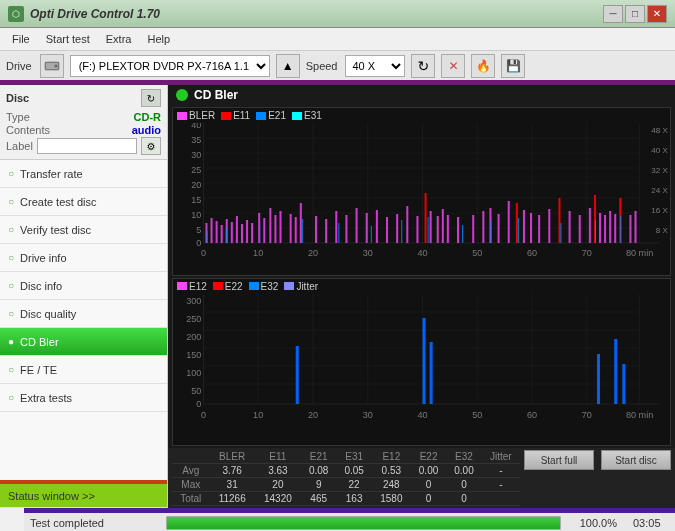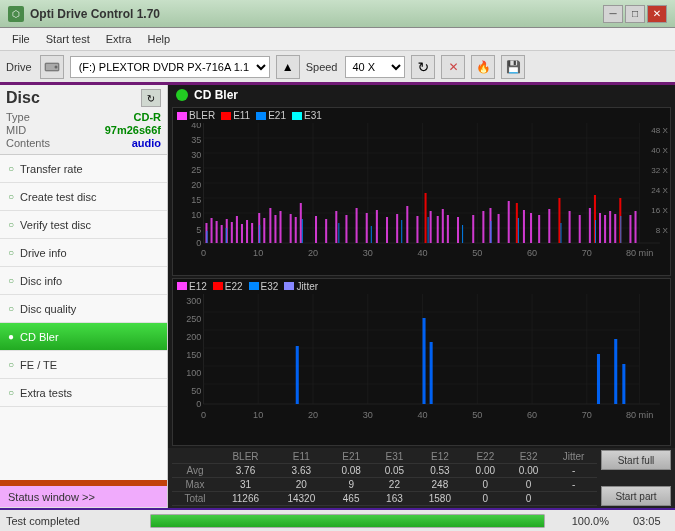--- a/index.html
+++ b/index.html
@@ -31,20 +31,21 @@
       width: 16px;
       height: 16px;
       background: #4a8a4a;
       border-radius: 2px;
       display: flex; align-items: center; justify-content: center;
     }
     .title-bar-title {
       font-size: 12px;
       font-weight: bold;
       color: #333;
+      font-style: italic;
     }
     .title-bar-controls {
       display: flex;
       gap: 2px;
     }
     .title-btn {
       width: 20px;
       height: 18px;
       border: 1px solid #999;
       background: #d4d4d4;
@@ -76,21 +77,21 @@
       color: #333;
     }
 
     
     .toolbar {
       background: #e8e8e8;
       height: 34px;
       display: flex;
       align-items: center;
       padding: 0 6px;
-      border-bottom: 3px solid #701a75;
+      border-bottom: 5px solid #701a75;
       gap: 6px;
     }
     .toolbar-label {
       font-size: 11px;
       color: #333;
       margin-right: 2px;
     }
     .drive-select {
       width: 200px;
       height: 22px;
@@ -139,21 +140,21 @@
       border-bottom: 1px solid #ccc;
     }
     .disc-header {
       display: flex;
       justify-content: space-between;
       align-items: center;
       margin-bottom: 4px;
     }
     .disc-title {
       font-weight: bold;
-      font-size: 16px;
+      font-size: 11px;
       color: #333;
     }
     .disc-refresh-btn {
       width: 20px;
       height: 18px;
       border: 1px solid #aaa;
       background: #d0d8d0;
       cursor: pointer;
       font-size: 10px;
       display: flex; align-items: center; justify-content: center;
@@ -220,25 +221,26 @@
       margin-right: 6px;
       font-size: 10px;
       color: #66aa66;
     }
     .nav-item.active .nav-icon { color: white; }
 
     
     .status-bar {
       height: 24px;
       background: #e8e8e8;
-      border-top: 2px solid #4c1d95;
+      border-top: 5px solid #4c1d95;
       display: flex;
       align-items: center;
       padding: 0 6px;
-      gap: 24px;
+      gap: 16px;
+      margin-left: 24px;
     }
     .status-text {
       font-size: 11px;
       color: #333;
       width: 120px;
     }
     .progress-bar-wrap {
       flex: 1;
       height: 14px;
       background: #ccc;
@@ -331,23 +333,22 @@
     .stats-table th {
       color: #888;
       font-weight: normal;
     }
     .stats-table td.row-label {
       color: #888;
       text-align: center;
     }
     .stat-buttons {
       display: flex;
-      flex-direction: column;
-      gap: 14px;
-      justify-content: space-between;
+      gap: 7px;
+      justify-content: flex-start;
     }
     .stat-btn {
       width: 70px;
       height: 20px;
       background: linear-gradient(to bottom, #d0d0d0, #b0b0b0);
       border: 1px solid #888;
       cursor: pointer;
       font-size: 10px;
       color: #333;
     }
@@ -406,26 +407,27 @@
     <div class="disc-section">
       <div class="disc-header">
         <span class="disc-title">Disc</span>
         <div class="disc-refresh-btn">↻</div>
       </div>
       <div class="disc-info-row">
         <span class="disc-info-key">Type</span>
         <span class="disc-info-val">CD-R</span>
       </div>
       <div class="disc-info-row">
-        <span class="disc-info-key">MID</span>
-        <span class="disc-info-val">97m26s66f</span>
-      </div>
-      <div class="disc-info-row">
         <span class="disc-info-key">Contents</span>
         <span class="disc-info-val blue">audio</span>
+      </div>
+      <div class="label-row">
+        <span class="disc-info-key">Label</span>
+        <input class="label-input" type="text" value="" style="">
+        <div class="label-icon-btn">⚙</div>
       </div>
     </div>
 
     <div class="sidebar-nav">
       <div class="nav-item">
         <span class="nav-icon">○</span>
         <span>Transfer rate</span>
       </div>
       <div class="nav-item">
         <span class="nav-icon">○</span>
@@ -454,21 +456,21 @@
       <div class="nav-item">
         <span class="nav-icon">○</span>
         <span>FE / TE</span>
       </div>
       <div class="nav-item">
         <span class="nav-icon">○</span>
         <span>Extra tests</span>
       </div>
     </div>
 
-    <div class="nav-item" style="background:#f0abfc; border-top: 6px solid #c2410c;">
+    <div class="nav-item" style="background:#84cc16; border-top: 4px solid #c2410c;">
       <span>Status window &gt;&gt;</span>
     </div>
 
   </div>
 
   <div class="content-area">
 
     <div class="chart-title-bar">
       <div class="chart-title-icon"></div>
       <span class="chart-title-text">CD Bler</span>
@@ -733,21 +735,21 @@
             <td>163</td>
             <td>1580</td>
             <td>0</td>
             <td>0</td>
             <td></td>
           </tr>
         </tbody>
       </table>
       <div class="stat-buttons">
         <button class="stat-btn">Start full</button>
-        <button class="stat-btn">Start part</button>
+        <button class="stat-btn">Start disc</button>
       </div>
     </div>
 
   </div>
 </div>
 
 <div class="status-bar">
   <span class="status-text">Test completed</span>
   <div class="progress-bar-wrap">
     <div class="progress-bar-fill" style="width:100%;"></div>

